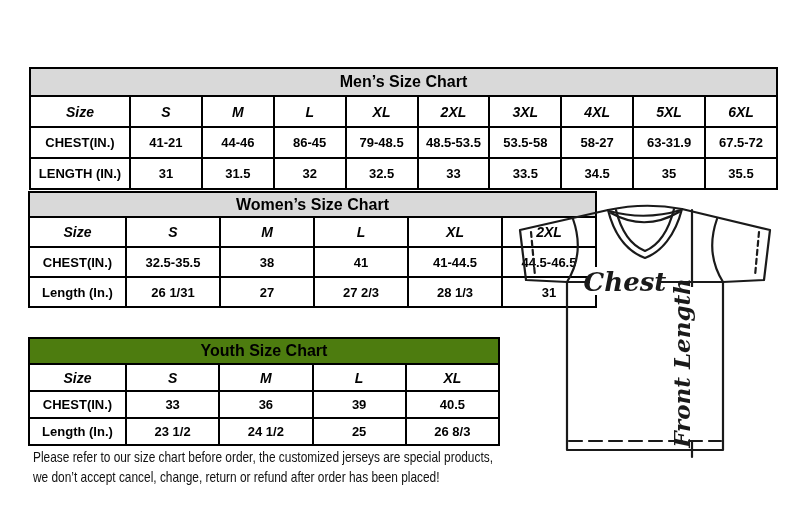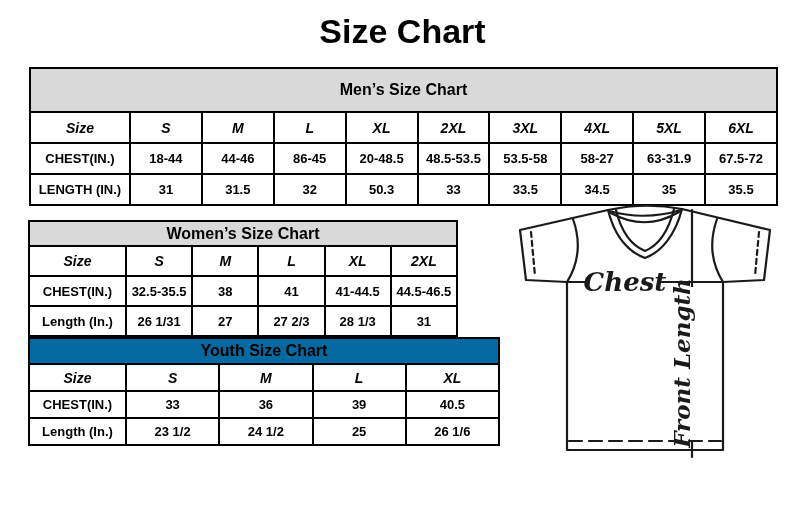--- a/index.html
+++ b/index.html
@@ -14,23 +14,23 @@
   table {
     position:absolute; border-collapse:collapse; table-layout:fixed; background:#fff;
   }
   th, td {
     border:2px solid #000; text-align:center; vertical-align:middle; padding:0;
     font-weight:bold; font-size:13px; overflow:hidden; white-space:nowrap;
   }
   thead th.tbl-title { background:#d9d9d9; font-size:16px; }
   tbody tr:first-child th { font-size:14px;font-style:italic; }
   .mens   { left:29px; top:67px;  width:749px; }
-  .mens   thead tr { height:44px; }
+  .mens   thead tr { height:28px; }
   .mens   tbody tr { height:31px; }
-  .womens { left:28px; top:220px; width:430px; }
+  .womens { left:28px; top:191px; width:569px; }
   .womens thead tr { height:25px; }
   .womens tbody tr { height:30px; }
   .youth  { left:28px; top:337px; width:472px; }
   .youth  thead tr { height:26px; }
   .youth  tbody tr { height:27px; }
   .note {
     position:absolute; left:33px; top:447px; width:500px;
     font-size:14.5px; line-height:20px; color:#111;
   }
   .note div {
@@ -44,21 +44,20 @@
   .measure-label-v {
     font-family:"DejaVu Serif", serif; font-style:italic; font-weight:bold;
     font-size:23px; fill:#1a1a1a;
   }
 </style>
 </head>
 <body>
 
 <div class="page">
 
-  <div class="title">Size Chart</div>
 
   <table class="mens">
       <colgroup>
         <col style="width: 100px;">
         <col>
         <col>
         <col>
         <col>
         <col>
         <col>
@@ -79,36 +78,36 @@
           <th>L</th>
           <th>XL</th>
           <th>2XL</th>
           <th>3XL</th>
           <th>4XL</th>
           <th>5XL</th>
           <th>6XL</th>
         </tr>
         <tr>
           <th>CHEST(IN.)</th>
-          <td>18-44</td>
+          <td>41-21</td>
           <td>44-46</td>
           <td>86-45</td>
-          <td>20-48.5</td>
+          <td>79-48.5</td>
           <td>48.5-53.5</td>
           <td>53.5-58</td>
           <td>58-27</td>
           <td>63-31.9</td>
           <td>67.5-72</td>
         </tr>
         <tr>
           <th>LENGTH (IN.)</th>
           <td>31</td>
           <td>31.5</td>
           <td>32</td>
-          <td>50.3</td>
+          <td>32.5</td>
           <td>33</td>
           <td>33.5</td>
           <td>34.5</td>
           <td>35</td>
           <td>35.5</td>
         </tr>
       </tbody>
     </table>
 
   <table class="womens">
@@ -156,21 +155,21 @@
   <table class="youth">
       <colgroup>
         <col style="width: 97px;">
         <col>
         <col>
         <col>
         <col>
       </colgroup>
       <thead>
         <tr>
-          <th colspan="5" class="tbl-title" style="background: #0369a1;">Youth Size Chart</th>
+          <th colspan="5" class="tbl-title" style="background: #4d7c0f;">Youth Size Chart</th>
         </tr>
       </thead>
       <tbody>
         <tr>
           <th>Size</th>
           <th>S</th>
           <th>M</th>
           <th>L</th>
           <th>XL</th>
         </tr>
@@ -179,25 +178,29 @@
           <td>33</td>
           <td>36</td>
           <td>39</td>
           <td>40.5</td>
         </tr>
         <tr>
           <th>Length (In.)</th>
           <td>23 1/2</td>
           <td>24 1/2</td>
           <td>25</td>
-          <td>26 1/6</td>
+          <td>26 8/3</td>
         </tr>
       </tbody>
     </table>
 
+  <div class="note">
+    <div>Please refer to our size chart before order, the customized jerseys are special products,</div>
+    <div>we don’t accept cancel, change, return or refund after order has been placed!</div>
+  </div>
 
   <svg class="shirt" width="300" height="317" viewBox="0 0 300 317">
     <g fill="none" stroke="#1a1a1a" stroke-width="2.2" stroke-linejoin="round" stroke-linecap="round">
       <g>
         <path d="M103,15 L15,35 L21,85 L62,87"></path>
         <path d="M177,14 L265,35 L259,85 L218,87"></path>
         <path d="M62,87 L62,255 L218,255 L218,87"></path>
         <path d="M68,24 Q80,58 62,87"></path>
         <path d="M212,24 Q200,58 218,87"></path>
       </g>

